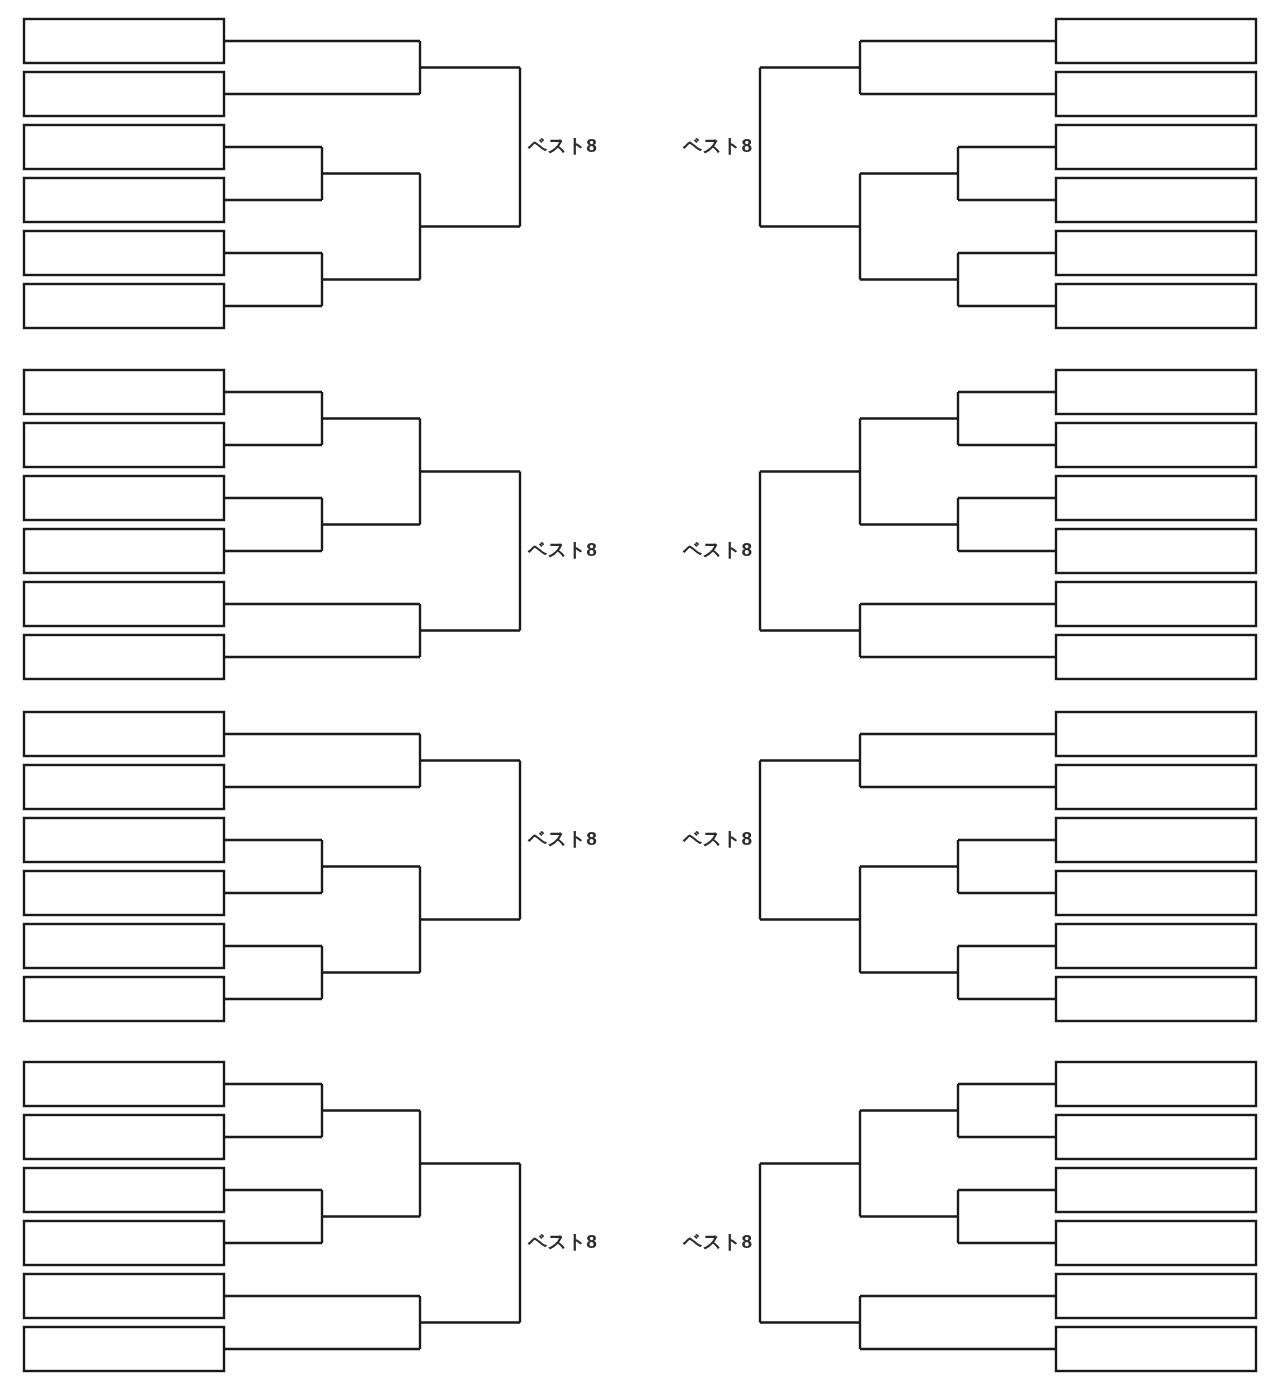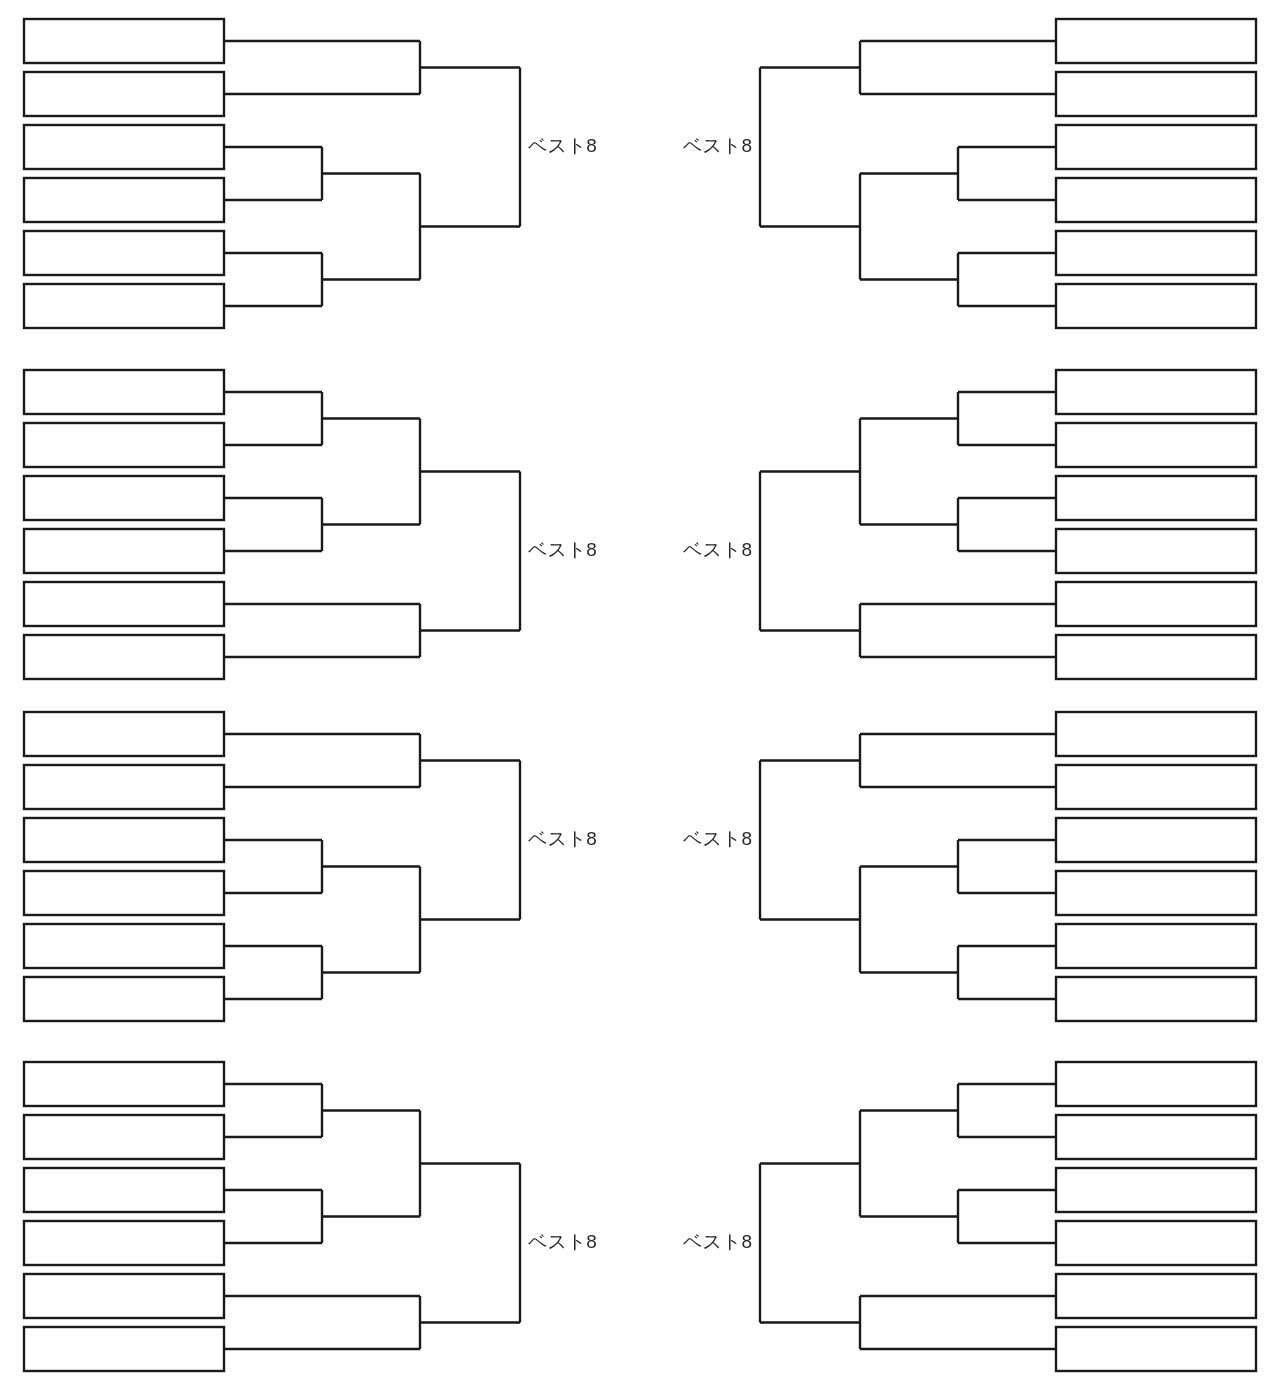--- a/index.html
+++ b/index.html
@@ -2,21 +2,21 @@
 <html><head>
 <meta charset="utf-8">
 <title>Tournament Bracket</title>
 <style>
   html,body{margin:0;padding:0;background:#ffffff;}
   body{
     width:1280px;height:1397px;
     font-family:"Liberation Sans","DejaVu Sans",sans-serif;
     overflow:hidden;position:relative;
   }
-  #bracket-root{position:relative;width:1280px;height:1397px;}
+  #bracket-root{position:relative;width:1280px;height:1397px;font-weight:bold;}
   svg#bracket-svg{display:block;width:1280px;height:1397px;}
   .slot-box{fill:#ffffff;stroke:#1a1a1a;stroke-width:2.4;}
   .link{fill:none;stroke:#1a1a1a;stroke-width:2.4;stroke-linecap:butt;}
   .stage-label{
     font-family:"Liberation Sans","DejaVu Sans",sans-serif;
     font-size:19px;fill:#2b2b2b;dominant-baseline:middle;
   }
   .stage-label.left{text-anchor:start;}
   .stage-label.right{text-anchor:end;}
 </style>

